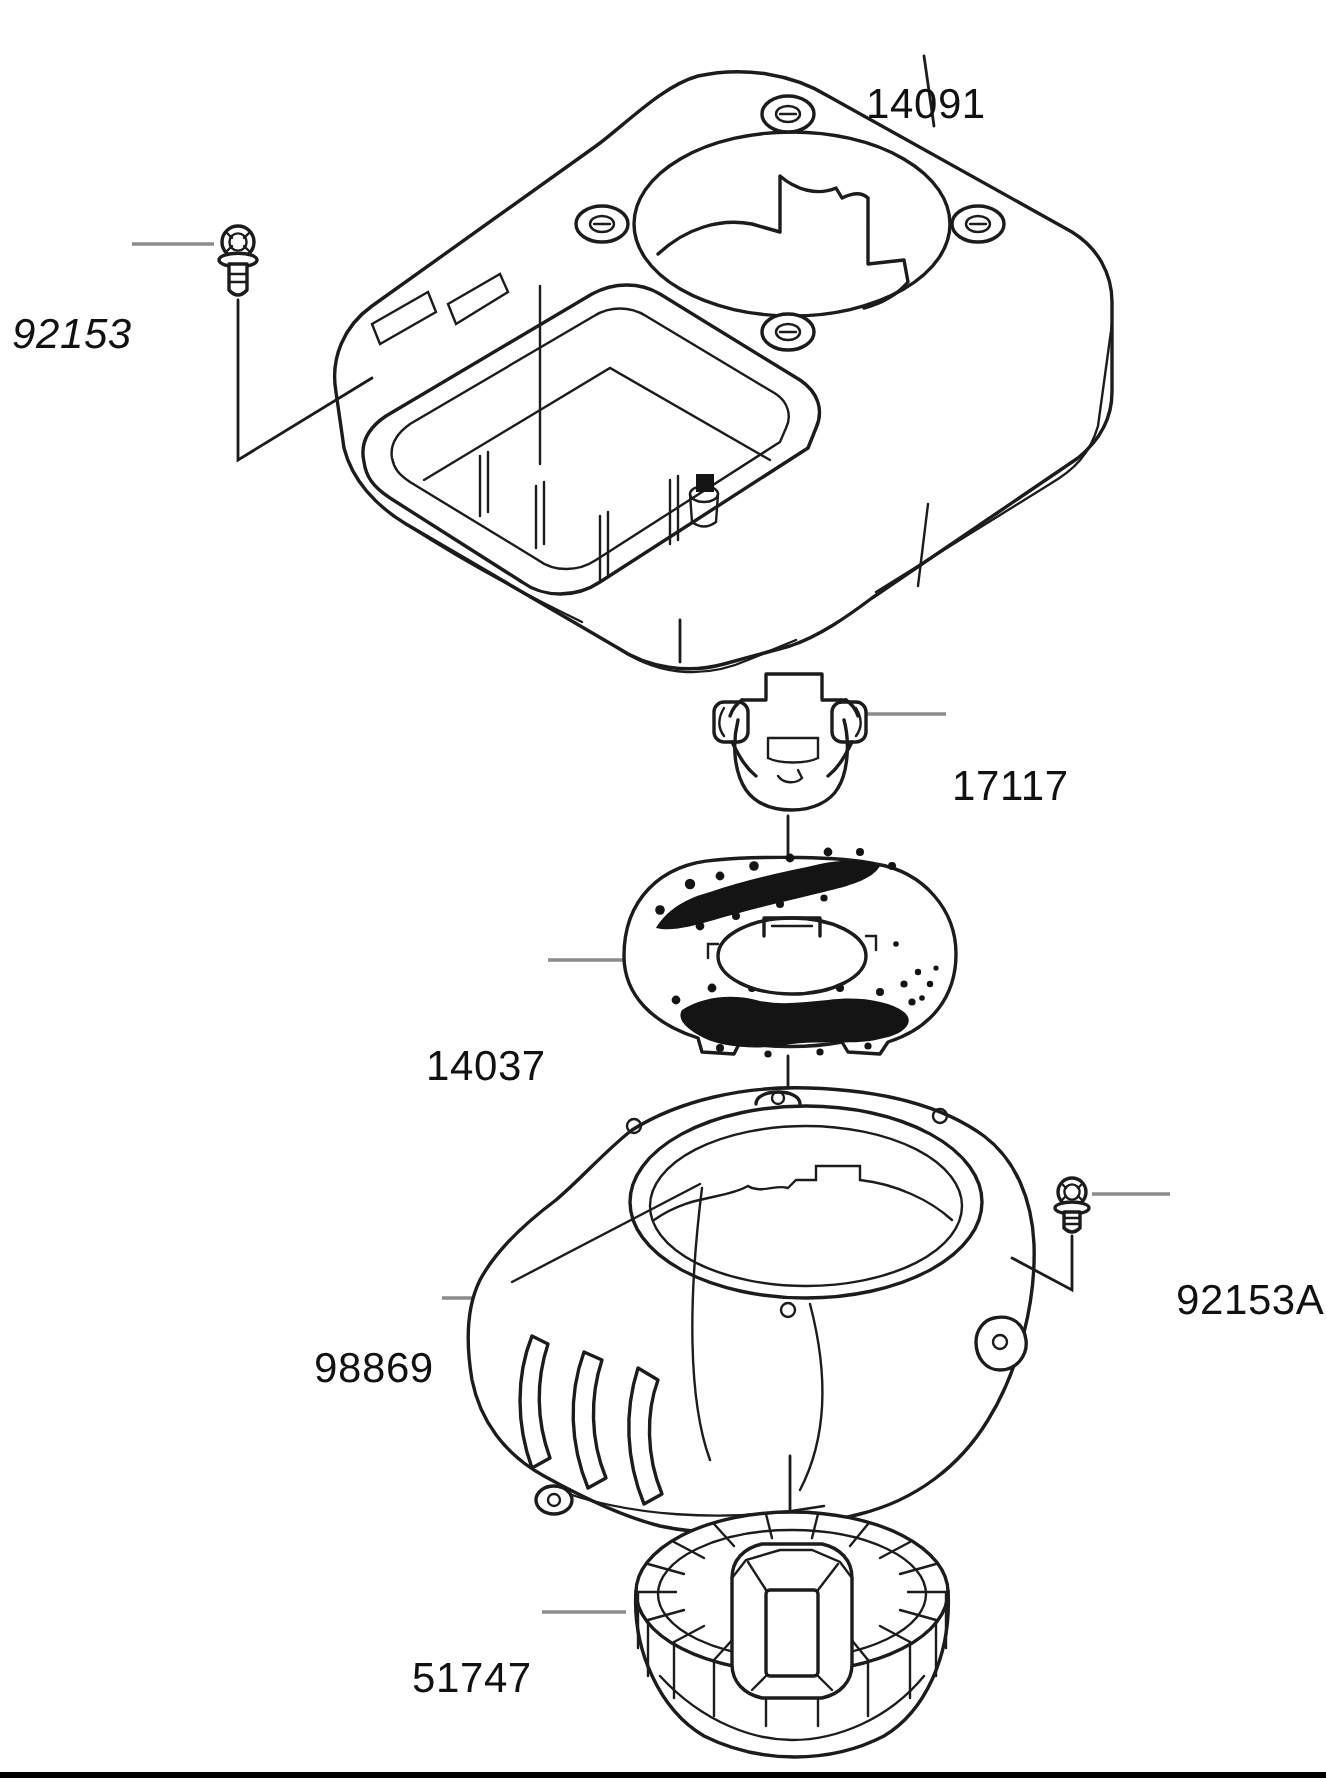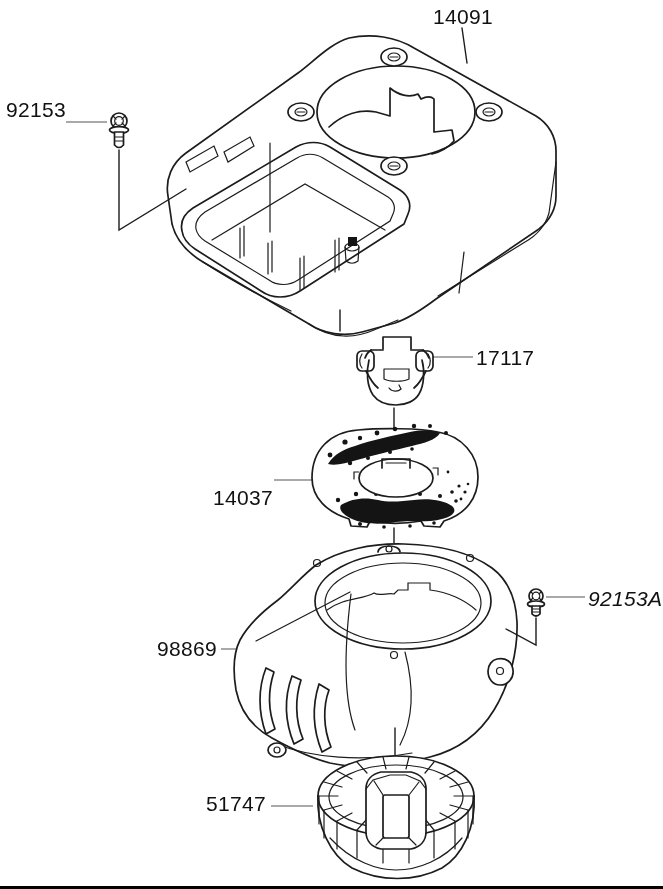--- a/index.html
+++ b/index.html
@@ -6,21 +6,21 @@
     --bg:#ffffff; --line:#1c1c1c; --leader:#8c8c8c; --label_text:#111111; --border:#000000;
   }
   html,body{margin:0;padding:0;background:#e8e8e8;}
   .stage{
     position:relative;width:663px;height:889px;background:var(--bg);
     overflow:hidden;font-family:"Liberation Sans",sans-serif;
   }
   .stage svg{position:absolute;left:0;top:0;}
   .part-label{
     position:absolute;font-size:21px;line-height:23px;color:var(--label_text);
-    white-space:nowrap;letter-spacing:.3px;
+    white-space:nowrap;letter-spacing:.3px;margin-top:36px;
   }
   .bottom-border{
     position:absolute;left:0;bottom:0;width:663px;height:3px;background:var(--border);
   }
   
   .ln{stroke:var(--line);fill:none;stroke-width:1.7;stroke-linecap:round;stroke-linejoin:round;}
   .lnw{stroke:var(--line);fill:#ffffff;stroke-width:1.7;stroke-linejoin:round;}
   .thin{stroke:var(--line);fill:none;stroke-width:1.2;stroke-linecap:round;}
   .ptr{stroke:var(--line);fill:none;stroke-width:1.4;stroke-linecap:round;}
   .lead{stroke:var(--leader);fill:none;stroke-width:1.7;stroke-linecap:butt;}
@@ -225,22 +225,22 @@
     </g>
 
     <path class="lnw" stroke-width="1.6" d="M366 789 C366 780 372 774 381 772 L411 772 C420 774 426 780 426 789 L426 832 C426 841 420 847 411 849 L381 849 C372 847 366 841 366 832 Z"></path>
     <path class="thin" d="M366 789 L373 780 L390 775 L406 775 L420 781 L426 789"></path>
     <rect class="ln" stroke-width="1.5" x="383" y="795" width="26" height="43" rx="2" fill="#ffffff"></rect>
     <path class="thin" d="M383 795 L374 781 M409 795 L419 782 M383 838 L376 845 M409 838 L416 845"></path>
   </g>
 </svg>
 
 <div class="part-label" style="left:433px;top:5px;">14091</div>
-<div class="part-label" style="left:6px;top:98px;">92153</div>
+<div class="part-label" style="left:6px;top:120px;font-style:italic;">92153</div>
 <div class="part-label" style="left:476px;top:346px;">17117</div>
 <div class="part-label" style="left:213px;top:486px;">14037</div>
 <div class="part-label" style="left:157px;top:637px;">98869</div>
-<div class="part-label" style="left:588px;top:587px;font-style:italic;">92153A</div>
+<div class="part-label" style="left:588px;top:603px;">92153A</div>
 <div class="part-label" style="left:206px;top:792px;">51747</div>
 
 <div class="bottom-border"></div>
 
 </div>
 
 </body></html>

